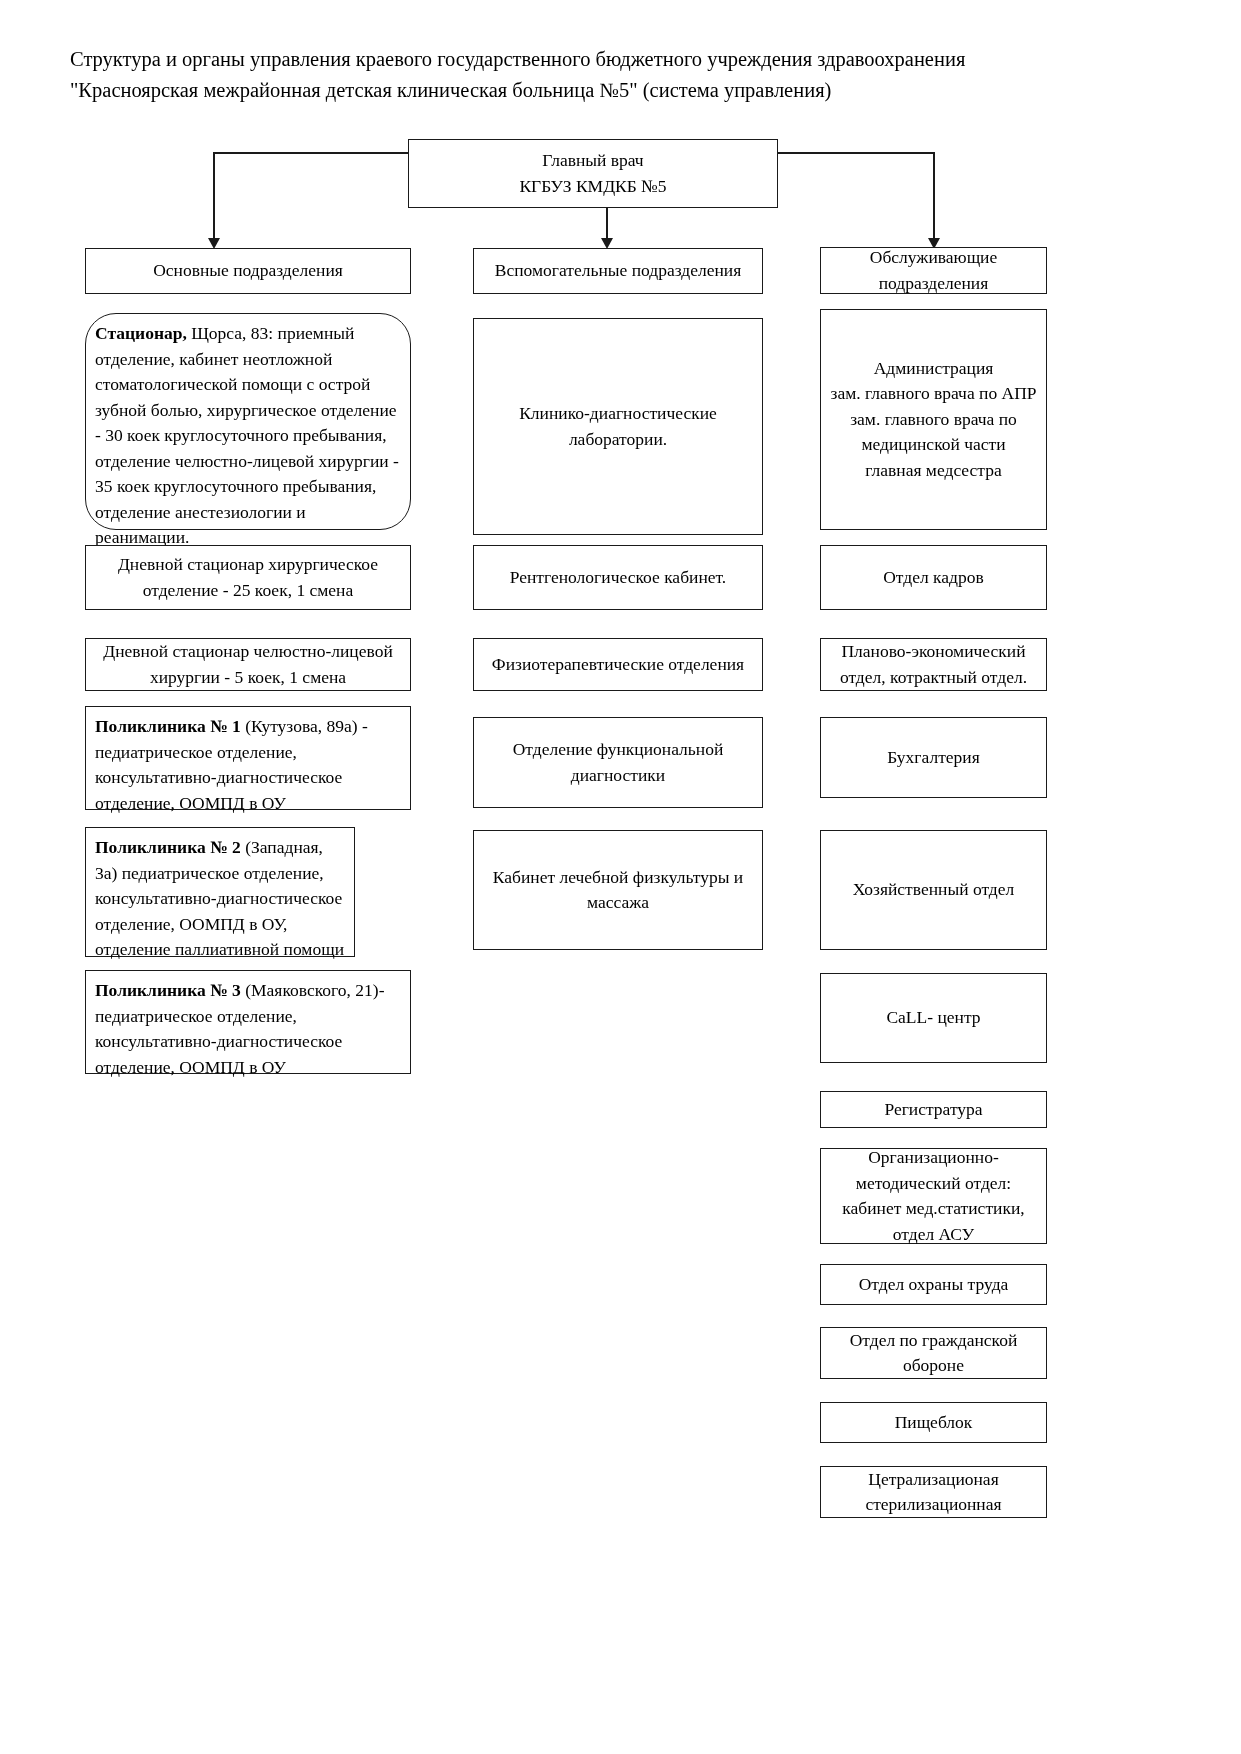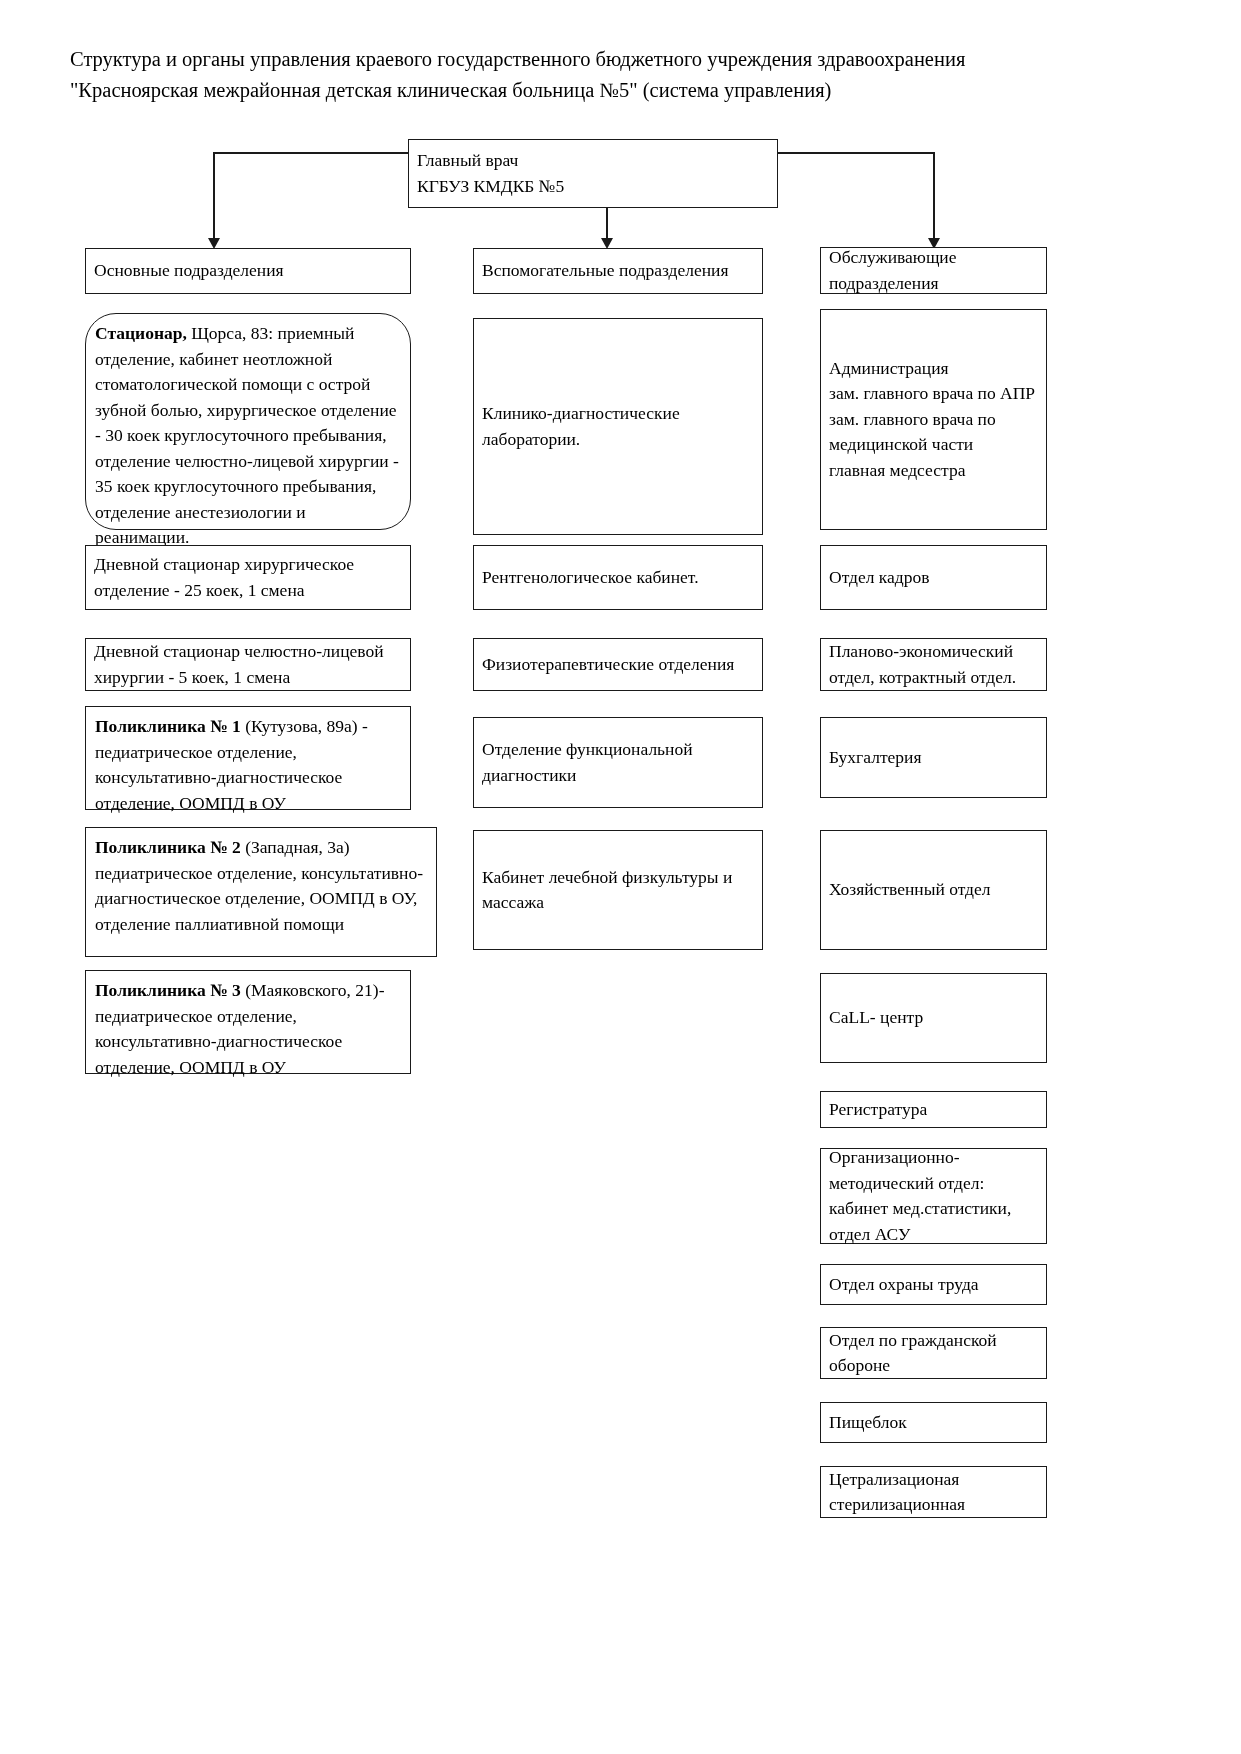--- a/index.html
+++ b/index.html
@@ -36,20 +36,21 @@
   .box {
     position: absolute;
     box-sizing: border-box;
     border: 1.6px solid #1a1a1a;
     background: #ffffff;
     font-size: 17.5px;
     line-height: 25.5px;
     display: flex;
     align-items: center;
     justify-content: center;
+    text-align: center;
     padding: 0 8px;
   }
   .box.left-text {
     justify-content: flex-start;
     text-align: left;
     align-items: flex-start;
     padding: 7px 8px 5px 9px;
   }
   .box .inner { width: 100%; }
   .box b { font-weight: bold; }
@@ -120,21 +121,21 @@
   </div>
 
   <div class="box" style="left:85px; top:638px; width:326px; height:53px;">
     <div class="inner">Дневной стационар челюстно-лицевой хирургии - 5 коек, 1 смена</div>
   </div>
 
   <div class="box left-text" style="left:85px; top:706px; width:326px; height:104px;">
     <div class="inner"><b>Поликлиника № 1</b><span> (Кутузова, 89а) - педиатрическое отделение, консультативно-диагностическое отделение,    ООМПД в ОУ</span></div>
   </div>
 
-  <div class="box left-text" style="left:85px; top:827px; width:352px; height:130px;">
+  <div class="box left-text" style="left:85px; top:827px; width:270px; height:130px;">
     <div class="inner"><b>Поликлиника № 2</b><span> (Западная, 3а) педиатрическое отделение, консультативно-диагностическое отделение, ООМПД в ОУ, отделение паллиативной помощи</span></div>
   </div>
 
   <div class="box left-text" style="left:85px; top:970px; width:326px; height:104px;">
     <div class="inner"><b>Поликлиника № 3</b><span> (Маяковского, 21)- педиатрическое отделение, консультативно-диагностическое отделение,    ООМПД в ОУ</span></div>
   </div>
 
   <div class="box" style="left:473px; top:318px; width:290px; height:217px;">
     <div class="inner">Клинико-диагностические<br>лаборатории.</div>
   </div>

